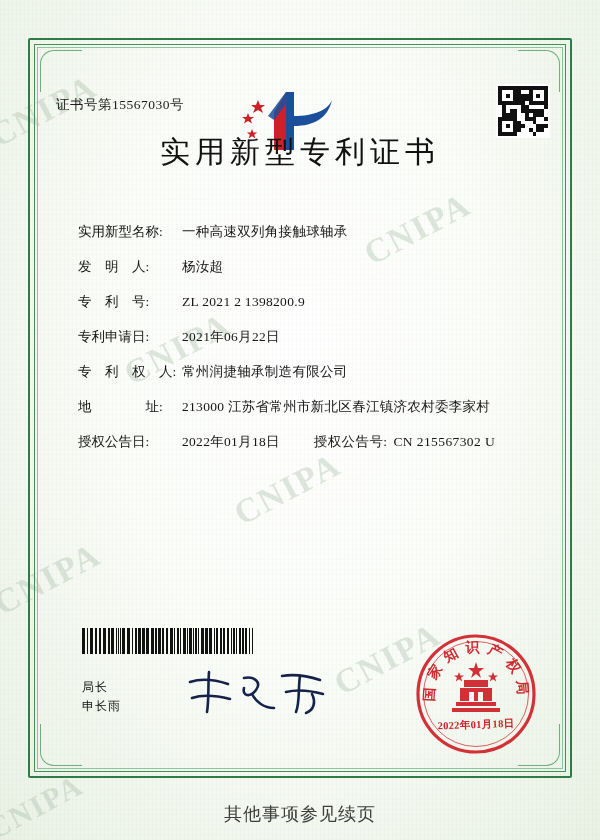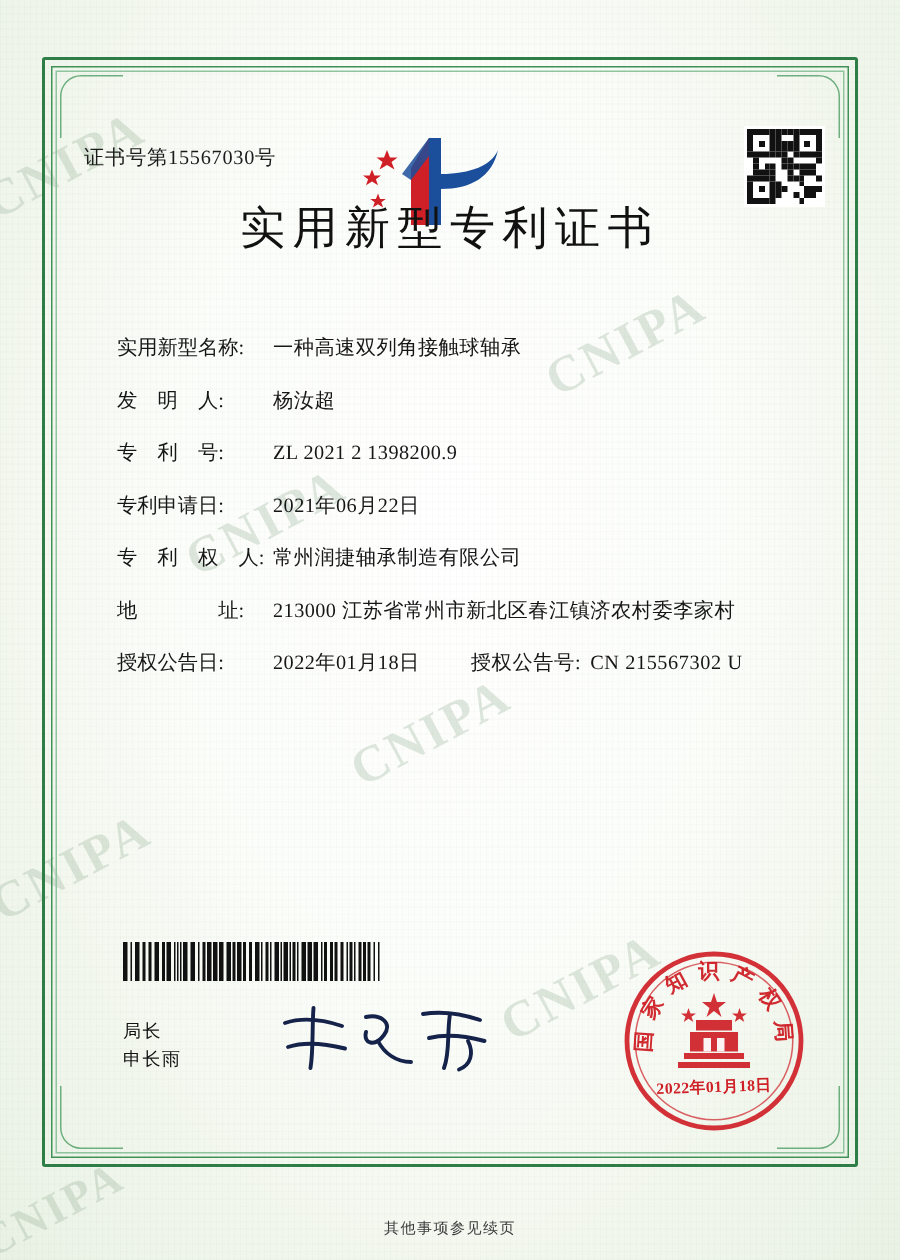--- a/index.html
+++ b/index.html
@@ -220,21 +220,21 @@
     font-size: 12px;
     color: #1a1a1a;
     letter-spacing: .5px;
   }
 
   .footer-note {
     position: absolute;
     left: 0; right: 0;
     bottom: 14px;
     text-align: center;
-    font-size: 10px;
+    font-size: 18px;
     color: #3c3c3c;
     letter-spacing: 1px;
   }
 </style>
 </head>
 <body>
 
 <div class="sheet">
   <div class="paper-grain"></div>
 

